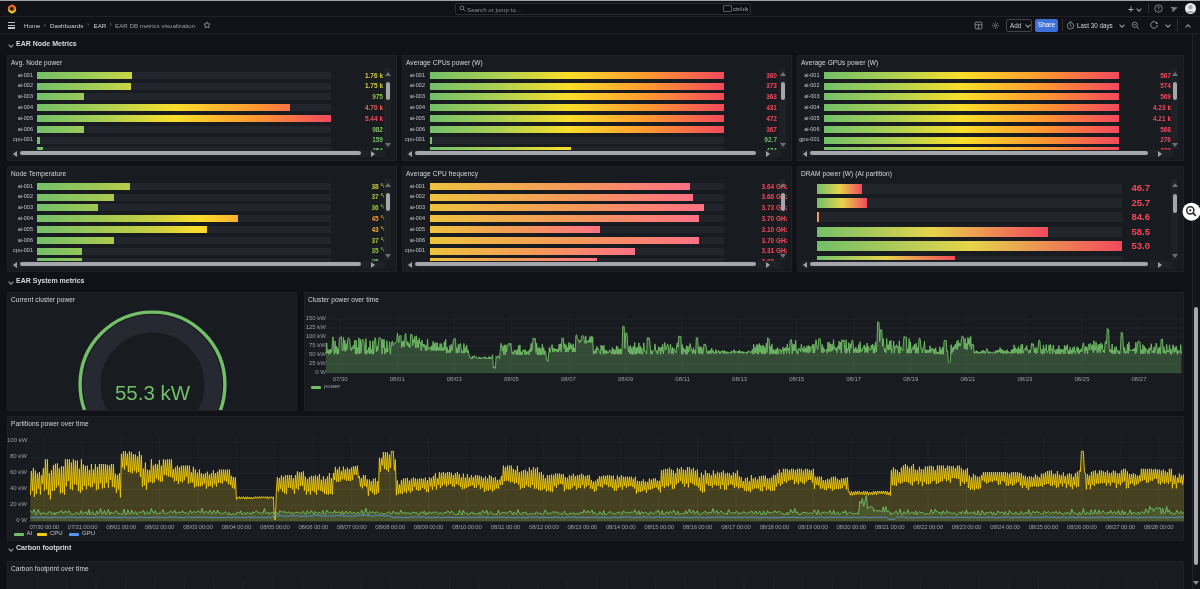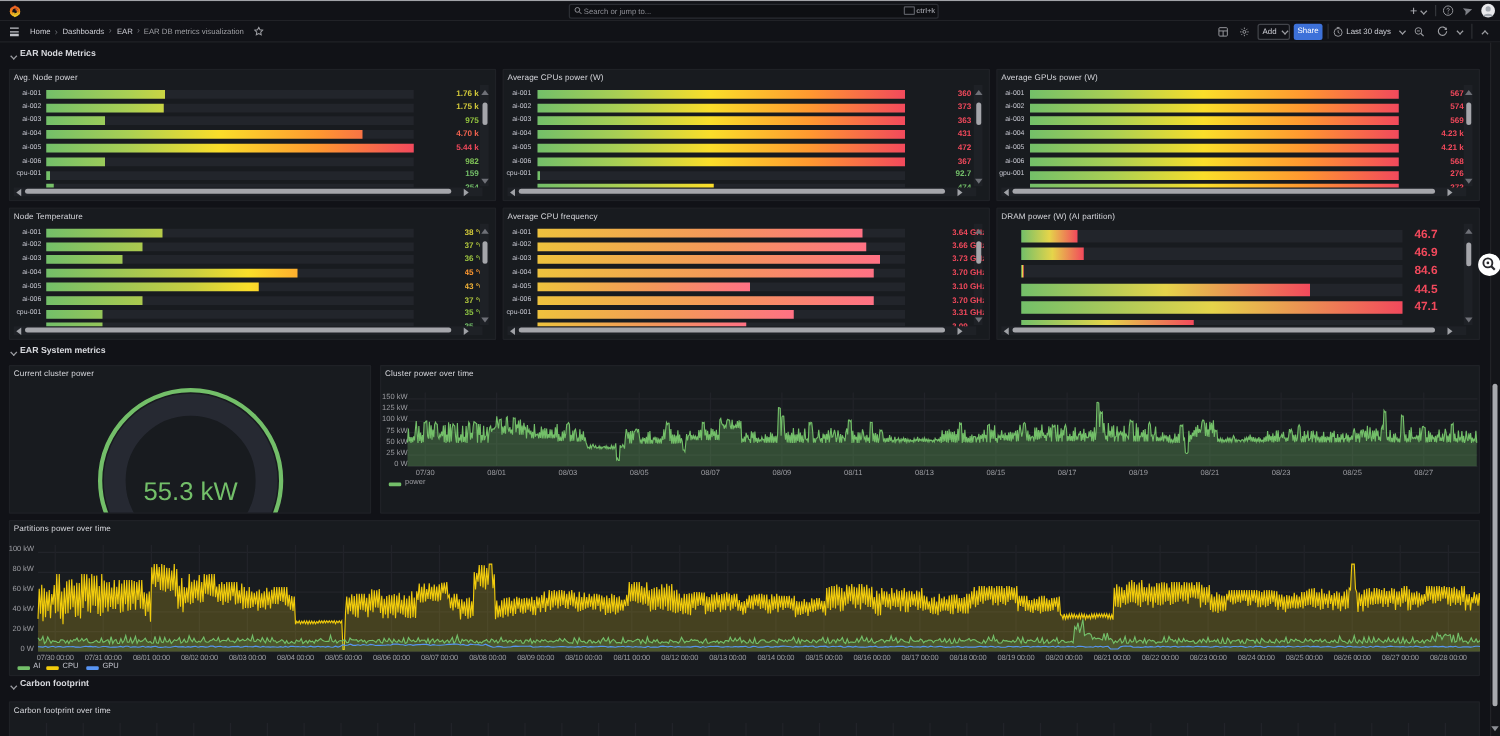--- a/index.html
+++ b/index.html
@@ -349,33 +349,33 @@
     <div style="position:absolute;left:374.3px;top:13px;width:6.8px;height:81px;background:#1e2126"></div>
     <div style="position:absolute;left:4px;top:95.5px;width:372px;height:6.5px;background:#1e2126"></div>
     <div style="position:absolute;left:0;top:0;width:370px;height:94.0px;overflow:hidden">
       <div class="blabel" style="right:371px;top:17.899999999999995px;height:10.4px;line-height:10.4px">ai-001</div>
       <div class="btrack" style="left:20px;top:18.099999999999994px;width:305px;height:10px"></div>
       <div style="position:absolute;left:20px;top:18.099999999999994px;width:45.1px;height:10px;background-image:linear-gradient(90deg,#73bf69 0%,#e5d44a 50%,#f2495c 100%);background-size:100% 100%"></div>
       <div class="bval" style="right:17px;font-size:9.5px;top:16.899999999999995px;height:12.4px;line-height:12.4px;color:#f2495c">46.7</div>
       <div class="blabel" style="right:371px;top:32.29999999999999px;height:10.4px;line-height:10.4px">ai-002</div>
       <div class="btrack" style="left:20px;top:32.49999999999999px;width:305px;height:10px"></div>
       <div style="position:absolute;left:20px;top:32.49999999999999px;width:49.7px;height:10px;background-image:linear-gradient(90deg,#73bf69 0%,#e5d44a 50%,#f2495c 100%);background-size:100% 100%"></div>
-      <div class="bval" style="right:17px;font-size:9.5px;top:31.299999999999994px;height:12.4px;line-height:12.4px;color:#f2495c">46.9</div>
+      <div class="bval" style="right:17px;font-size:9.5px;top:31.299999999999994px;height:12.4px;line-height:12.4px;color:#f2495c">25.7</div>
       <div class="blabel" style="right:371px;top:46.69999999999999px;height:10.4px;line-height:10.4px">ai-003</div>
       <div class="btrack" style="left:20px;top:46.89999999999999px;width:305px;height:10px"></div>
       <div style="position:absolute;left:20px;top:46.89999999999999px;width:1.8px;height:10px;background-image:linear-gradient(90deg,#73bf69 0%,#e5d44a 50%,#f2495c 100%);background-size:100% 100%"></div>
       <div class="bval" style="right:17px;font-size:9.5px;top:45.69999999999999px;height:12.4px;line-height:12.4px;color:#f2495c">84.6</div>
       <div class="blabel" style="right:371px;top:61.099999999999994px;height:10.4px;line-height:10.4px">ai-004</div>
       <div class="btrack" style="left:20px;top:61.3px;width:305px;height:10px"></div>
       <div style="position:absolute;left:20px;top:61.3px;width:230.6px;height:10px;background-image:linear-gradient(90deg,#73bf69 0%,#e5d44a 50%,#f2495c 100%);background-size:100% 100%"></div>
-      <div class="bval" style="right:17px;font-size:9.5px;top:60.099999999999994px;height:12.4px;line-height:12.4px;color:#f2495c">44.5</div>
+      <div class="bval" style="right:17px;font-size:9.5px;top:60.099999999999994px;height:12.4px;line-height:12.4px;color:#f2495c">58.5</div>
       <div class="blabel" style="right:371px;top:75.5px;height:10.4px;line-height:10.4px">ai-005</div>
       <div class="btrack" style="left:20px;top:75.7px;width:305px;height:10px"></div>
       <div style="position:absolute;left:20px;top:75.7px;width:305.0px;height:10px;background-image:linear-gradient(90deg,#73bf69 0%,#e5d44a 50%,#f2495c 100%);background-size:100% 100%"></div>
-      <div class="bval" style="right:17px;font-size:9.5px;top:74.5px;height:12.4px;line-height:12.4px;color:#f2495c">47.1</div>
+      <div class="bval" style="right:17px;font-size:9.5px;top:74.5px;height:12.4px;line-height:12.4px;color:#f2495c">53.0</div>
       <div class="blabel" style="right:371px;top:89.9px;height:10.4px;line-height:10.4px"></div>
       <div class="btrack" style="left:20px;top:90.10000000000001px;width:305px;height:10px"></div>
       <div style="position:absolute;left:20px;top:90.10000000000001px;width:137.9px;height:10px;background-image:linear-gradient(90deg,#73bf69 0%,#e5d44a 50%,#f2495c 100%);background-size:100% 100%"></div>
       <div class="bval" style="right:17px;font-size:9.5px;top:88.9px;height:12.4px;line-height:12.4px;color:#f2495c"></div>
     </div>
     <div class="tri-up" style="left:375.0px;top:17px"></div>
     <div class="vthumb" style="left:375.5px;top:28px;height:19px"></div>
     <div class="tri-dn" style="left:375.0px;top:88.5px"></div>
     <div class="tri-le" style="left:6px;top:96.0px"></div>
     <div class="hthumb" style="left:13px;top:96.0px;width:338px"></div>

